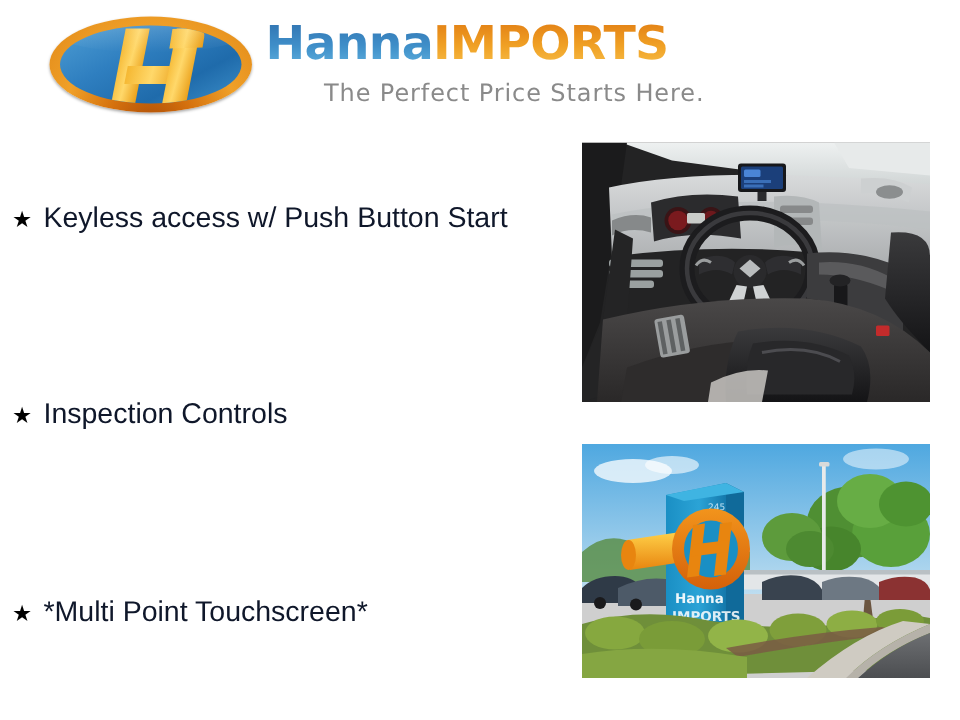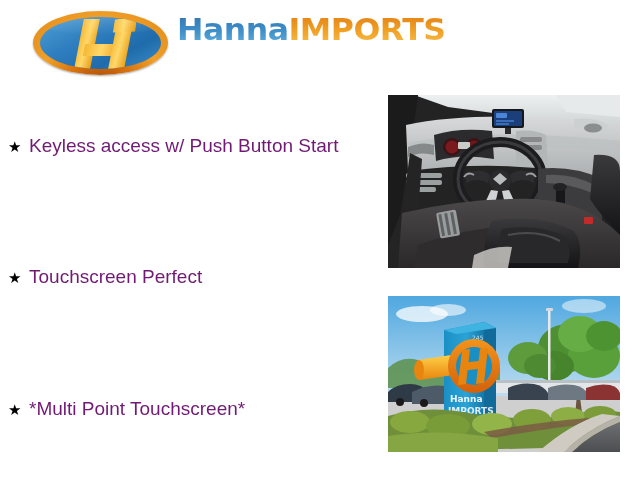--- a/index.html
+++ b/index.html
@@ -131,21 +131,21 @@
   .feature-bullet {
     font-size: 15px;
     line-height: 1;
     color: #000;
     width: 21px;
     flex: 0 0 21px;
   }
   .feature-text {
     font-size: 19px;
     line-height: 1;
-    color: #701a75;
+    color: #0f172a;
   }
 
   
   .photo-frame {
     position: absolute;
     overflow: hidden;
     background: #cfcfcf;
   }
   #photo-interior {
     left: 388px;
@@ -173,30 +173,31 @@
       <div class="logo-h-bar logo-h-cross"></div>
       <div class="logo-h-bar logo-h-right"></div>
       <div class="logo-h-bar logo-h-hook"></div>
     </div>
   </div>
 
   <div id="brand-wordmark">
     <span class="wm-hanna">Hanna</span><span class="wm-imports">IMPORTS</span>
   </div>
 
+  <div id="brand-tagline">The Perfect Price Starts Here.</div>
 </div>
 
 <ul id="feature-list">
   <li class="feature-item">
     <span class="feature-bullet">★</span>
     <span class="feature-text">Keyless access w/ Push Button Start</span>
   </li>
   <li class="feature-item">
     <span class="feature-bullet">★</span>
-    <span class="feature-text">Touchscreen Perfect</span>
+    <span class="feature-text">Inspection Controls</span>
   </li>
   <li class="feature-item">
     <span class="feature-bullet">★</span>
     <span class="feature-text">*Multi Point Touchscreen*</span>
   </li>
 </ul>
 
 <div class="photo-frame" id="photo-interior">
   <svg class="photo-svg" viewBox="0 0 232 173" preserveAspectRatio="none">
     <defs>

